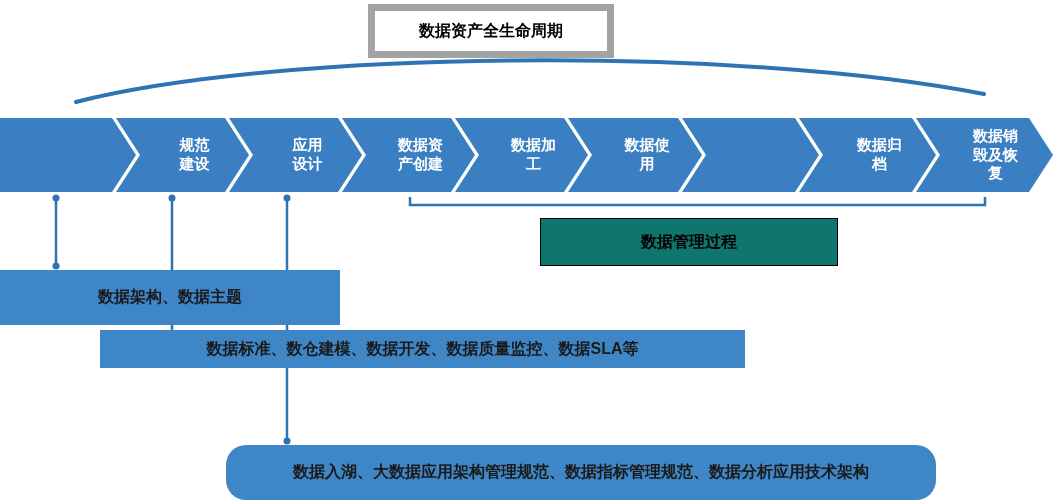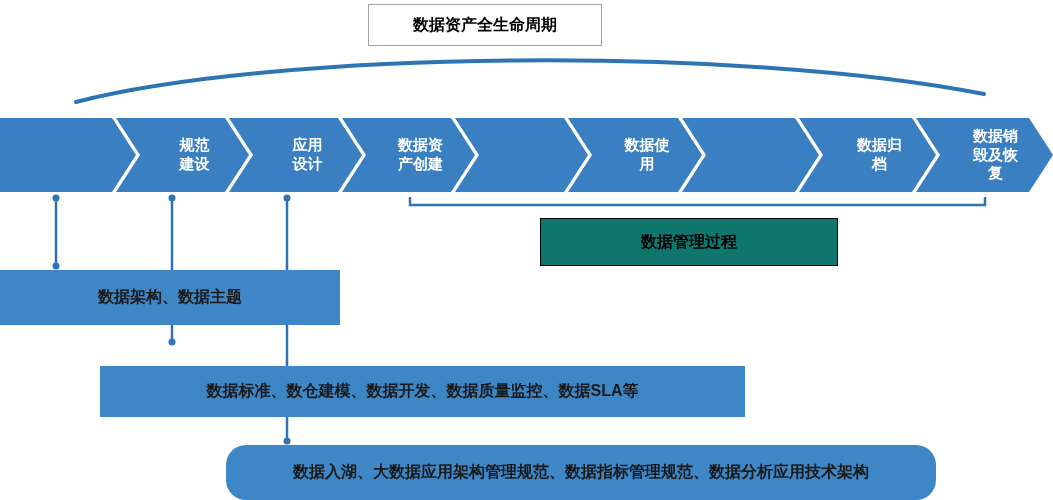--- a/index.html
+++ b/index.html
@@ -9,21 +9,21 @@
   
   #shapes{position:absolute;left:0;top:0;width:1053px;height:500px;}
   .chev{fill:var(--chevron,#3a7fc1);}
   .arc{stroke:var(--line,#2e74b5);stroke-width:4;fill:none;stroke-linecap:round;}
   .conn{stroke:var(--line,#2e74b5);stroke-width:2.5;fill:none;}
   .dot{fill:var(--line,#2e74b5);}
   .bracket{stroke:var(--line,#2e74b5);stroke-width:2.5;fill:none;}
 
   .title-box{
     position:absolute;left:368px;top:4px;width:232px;height:40px;
-    background:#ffffff;border:1px solid #a3a3a3;
+    background:#ffffff;border:7px solid #a3a3a3;
     display:flex;align-items:center;justify-content:center;
     font-size:16px;font-weight:bold;color:#000;z-index:5;
   }
   .mgmt-box{
     position:absolute;left:540px;top:218px;width:296px;height:46px;
     background:#0f766e;border:1px solid #000;
     display:flex;align-items:center;justify-content:center;
     font-size:16px;font-weight:bold;color:#000;z-index:5;
   }
   .step-label{
@@ -31,21 +31,21 @@
     display:flex;align-items:center;justify-content:center;text-align:center;
     color:var(--chevron-text,#ffffff);font-size:15px;font-weight:bold;line-height:1.25;
     white-space:pre-line;z-index:4;pointer-events:none;
   }
   .bar{
     position:absolute;background:var(--bar,#3f86c6);
     display:flex;align-items:center;justify-content:center;text-align:center;
     color:var(--bar-text,#1a1a1a);font-size:16px;font-weight:bold;z-index:3;
   }
   .bar1{left:0;top:270px;width:340px;height:55px;align-items:center;}
-  .bar2{left:100px;top:366px;width:645px;height:51px;justify-content:center;}
+  .bar2{left:100px;top:330px;width:645px;height:38px;justify-content:center;}
   .bar3{left:226px;top:445px;width:710px;height:55px;border-radius:20px;}
 </style>
 </head>
 <body>
 
 <div id="stage">
 
   <svg id="shapes" viewBox="0 0 1053 500" xmlns="http://www.w3.org/2000/svg">
 
     <path class="arc" d="M 76 102 C 280 50 740 46 984 94"></path>
@@ -82,20 +82,22 @@
   <div class="title-box">
     <span>数据资产全生命周期</span>
   </div>
 
   <div class="step-label" style="left:138px;width:113px">规范
 建设</div>
   <div class="step-label" style="left:251px;width:113px">应用
 设计</div>
   <div class="step-label" style="left:364px;width:113px">数据资
 产创建</div>
+  <div class="step-label" style="left:477px;width:113px">数据加
+工</div>
   <div class="step-label" style="left:590px;width:114px">数据使
 用</div>
   <div class="step-label" style="left:821px;width:117px">数据归
 档</div>
   <div class="step-label" style="left:938px;width:115px">数据销
 毁及恢
 复</div>
 
   <div class="mgmt-box">
     <span>数据管理过程</span>

